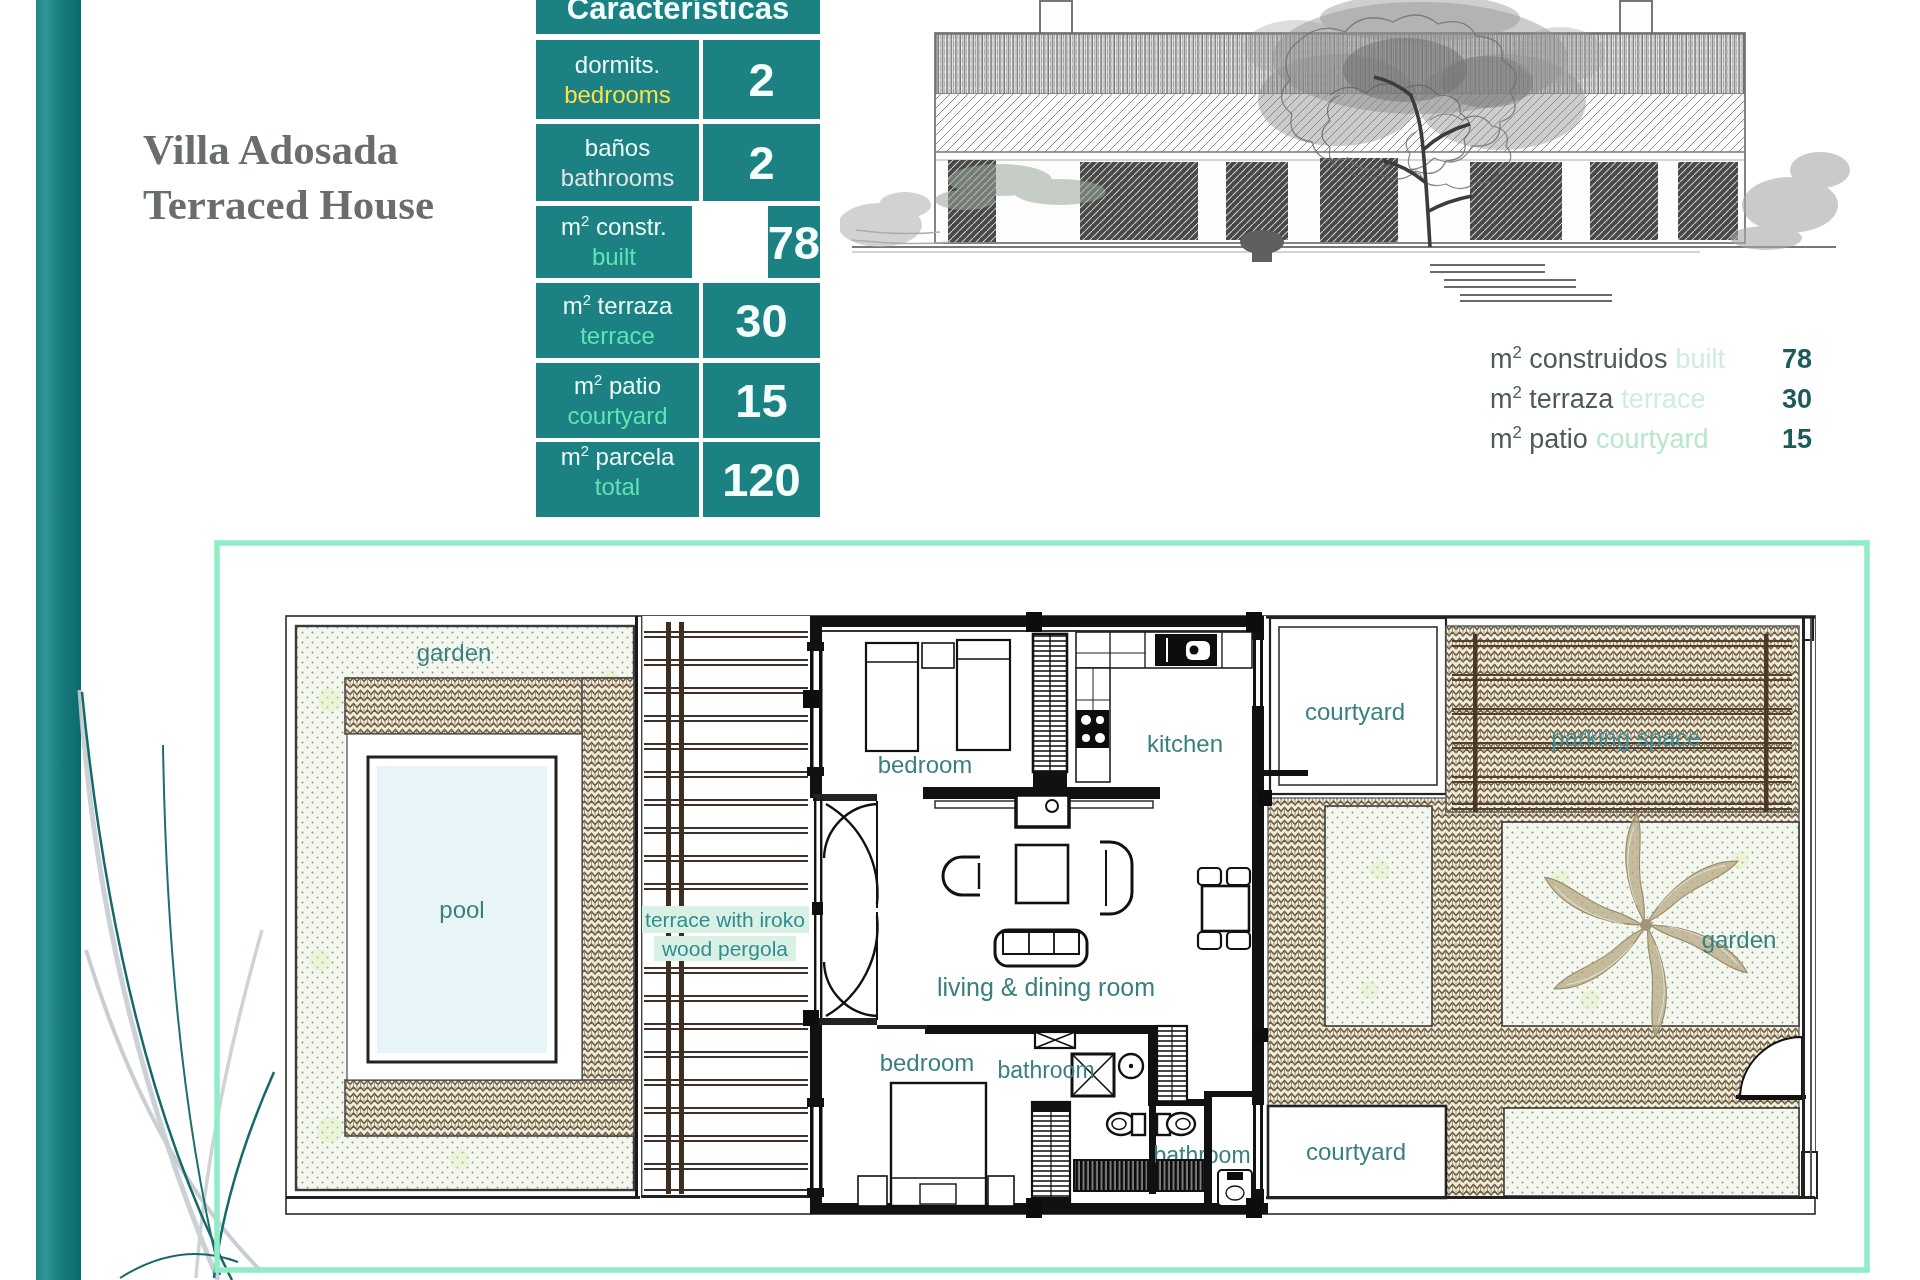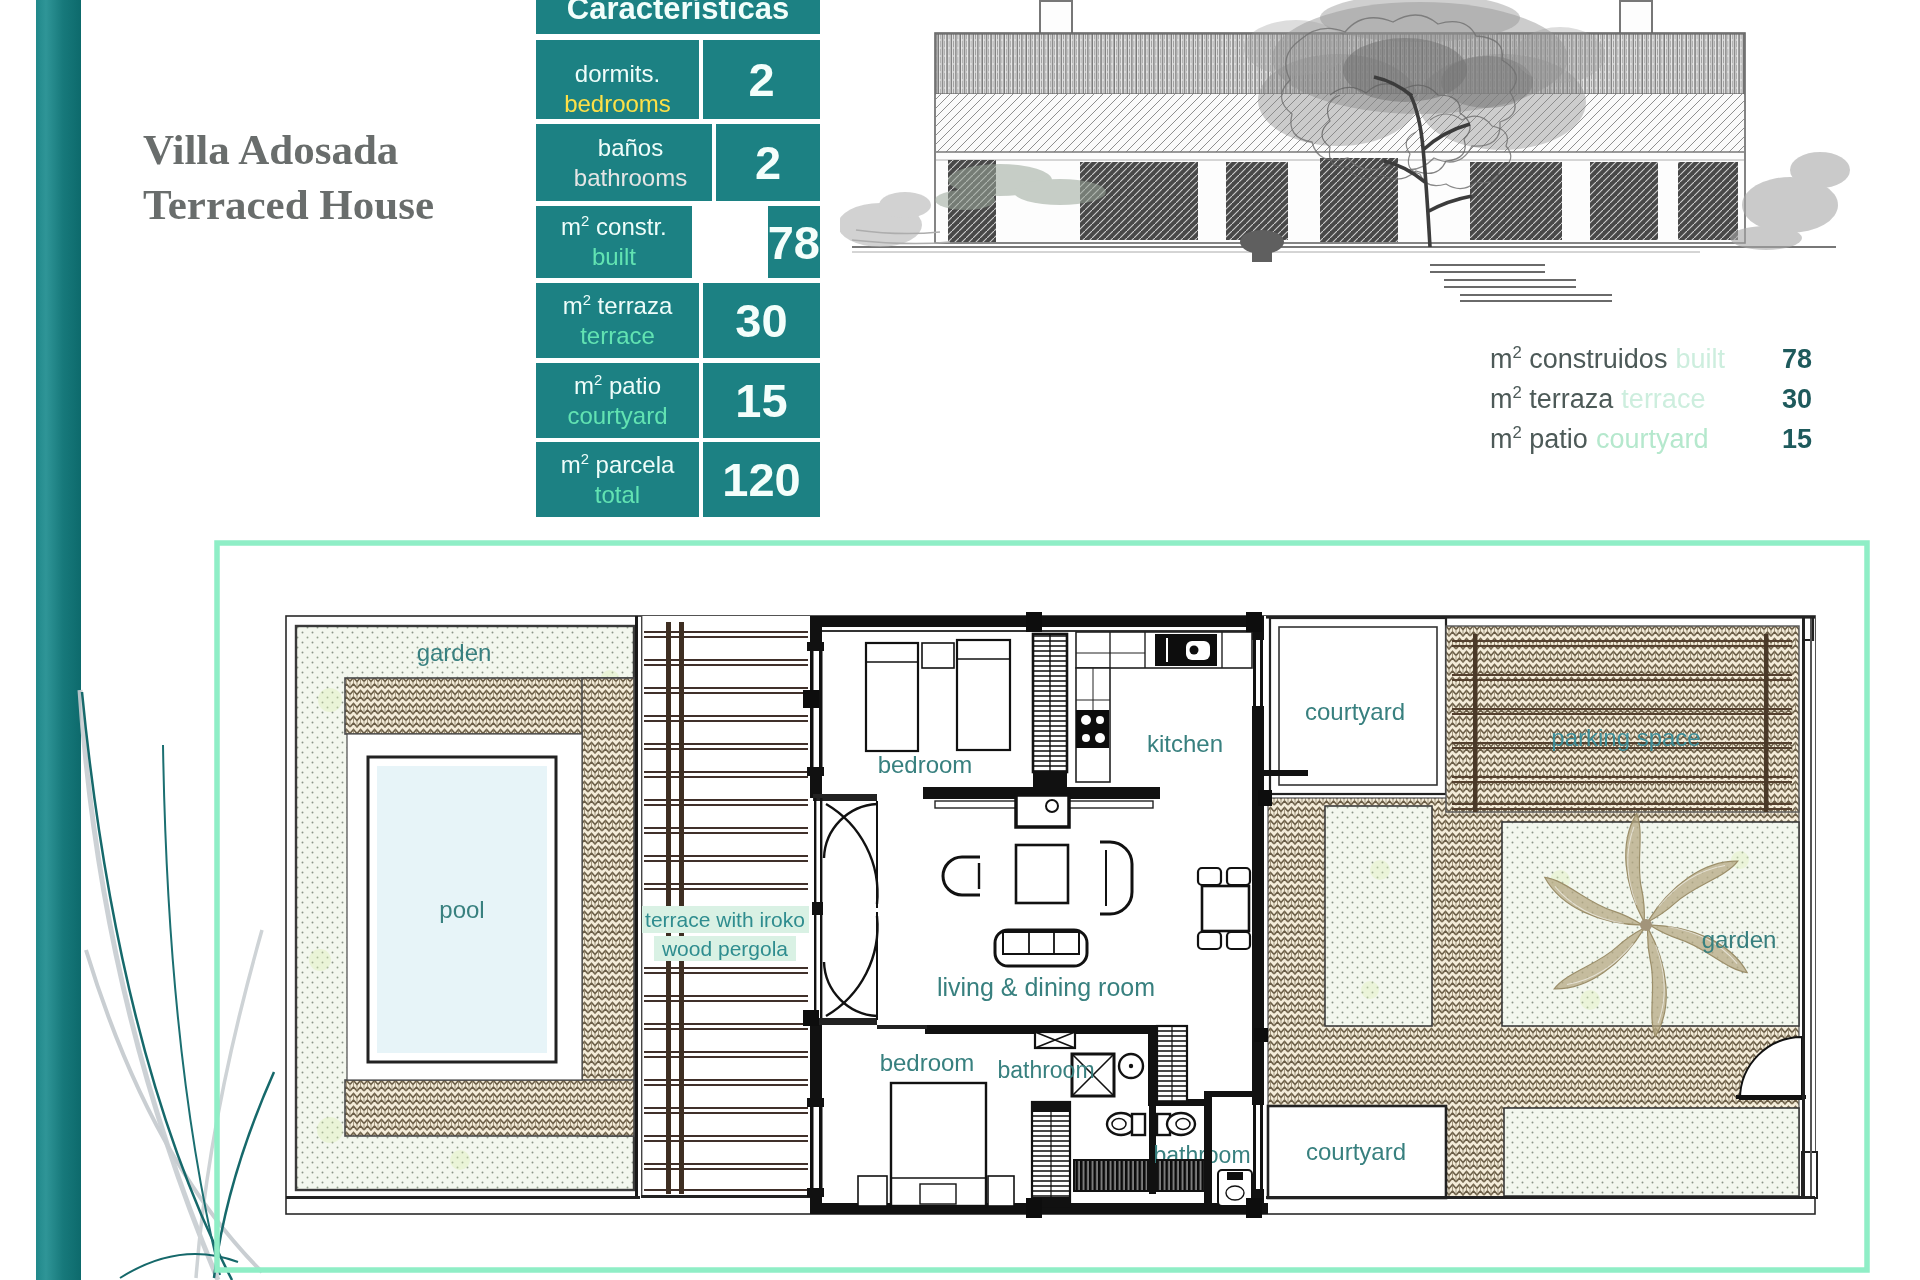--- a/index.html
+++ b/index.html
@@ -23,30 +23,30 @@
 </svg>
 
 <div class="abs" style="left:143px;top:122px;font-family:'Liberation Serif',serif;font-weight:bold;color:#696d6c;font-size:43px;line-height:55px;letter-spacing:0px;">Villa Adosada<br>Terraced House</div>
 
 <div class="abs" style="left:536px;top:-28px;width:284px;">
 
   <div style="background:#1c8183;color:#f2fefb;font-weight:bold;font-size:31px;text-align:center;height:62px;line-height:74px;">Características</div>
   <div style="height:6px;"></div>
 
   <div style="display:flex;height:79px;margin-bottom:5px;">
-    <div style="width:163px;background:#1c8183;text-align:center;display:flex;flex-direction:column;justify-content:flex-end;font-size:24px;line-height:30px;">
+    <div style="width:163px;background:#1c8183;text-align:center;display:flex;flex-direction:column;justify-content:center;font-size:24px;line-height:30px;">
         <span style="color:#eefdfa;">dormits.</span>
         <span style="color:#fde047;">bedrooms</span>
       </div>
     <div style="width:4px;"></div>
     <div style="flex:1;background:#1c8183;color:#f4fefb;font-weight:bold;font-size:47px;display:flex;align-items:center;justify-content:center;">2</div>
   </div>
 
   <div style="display:flex;height:77px;margin-bottom:5px;">
-    <div style="width:163px;background:#1c8183;text-align:center;display:flex;flex-direction:column;justify-content:center;font-size:24px;line-height:30px;padding-left:13px;">
+    <div style="width:163px;background:#1c8183;text-align:center;display:flex;flex-direction:column;justify-content:center;font-size:24px;line-height:30px;">
         <span style="color:#eefdfa;">baños</span>
         <span style="color:#e5e5e5;">bathrooms</span>
       </div>
     <div style="width:4px;"></div>
     <div style="flex:1;background:#1c8183;color:#f4fefb;font-weight:bold;font-size:47px;display:flex;align-items:center;justify-content:center;">2</div>
   </div>
 
   <div style="display:flex;height:72px;margin-bottom:5px;gap:36px;">
     <div style="width:163px;background:#1c8183;text-align:center;display:flex;flex-direction:column;justify-content:center;font-size:24px;line-height:30px;">
         <span style="color:#eefdfa;">m<sup>2</sup> constr.</span>
@@ -68,21 +68,21 @@
   <div style="display:flex;height:75px;margin-bottom:4px;">
     <div style="width:163px;background:#1c8183;text-align:center;display:flex;flex-direction:column;justify-content:center;font-size:24px;line-height:30px;">
         <span style="color:#eefdfa;">m<sup>2</sup> patio</span>
         <span style="color:#62e3b2;">courtyard</span>
       </div>
     <div style="width:4px;"></div>
     <div style="flex:1;background:#1c8183;color:#f4fefb;font-weight:bold;font-size:47px;display:flex;align-items:center;justify-content:center;">15</div>
   </div>
 
   <div style="display:flex;height:75px;">
-    <div style="width:163px;background:#1c8183;text-align:center;display:flex;flex-direction:column;justify-content:center;font-size:24px;line-height:30px;">
+    <div style="width:163px;background:#1c8183;text-align:center;display:flex;flex-direction:column;font-size:24px;line-height:30px;">
         <span style="color:#eefdfa;">m<sup>2</sup> parcela</span>
         <span style="color:#62e3b2;">total</span>
       </div>
     <div style="width:4px;"></div>
     <div style="flex:1;background:#1c8183;color:#f4fefb;font-weight:bold;font-size:47px;display:flex;align-items:center;justify-content:center;">120</div>
   </div>
 </div>
 
 <svg class="abs" style="left:840px;top:0;" width="1010" height="315" viewBox="840 0 1010 315">
   <defs>

